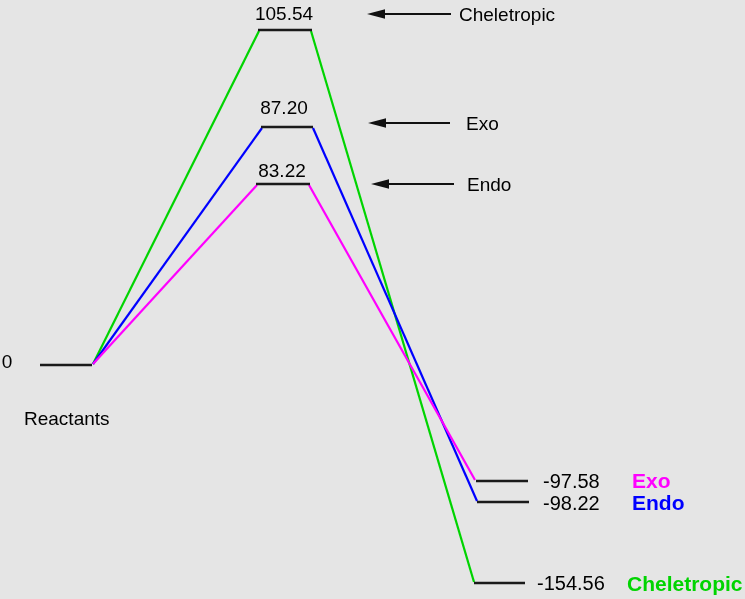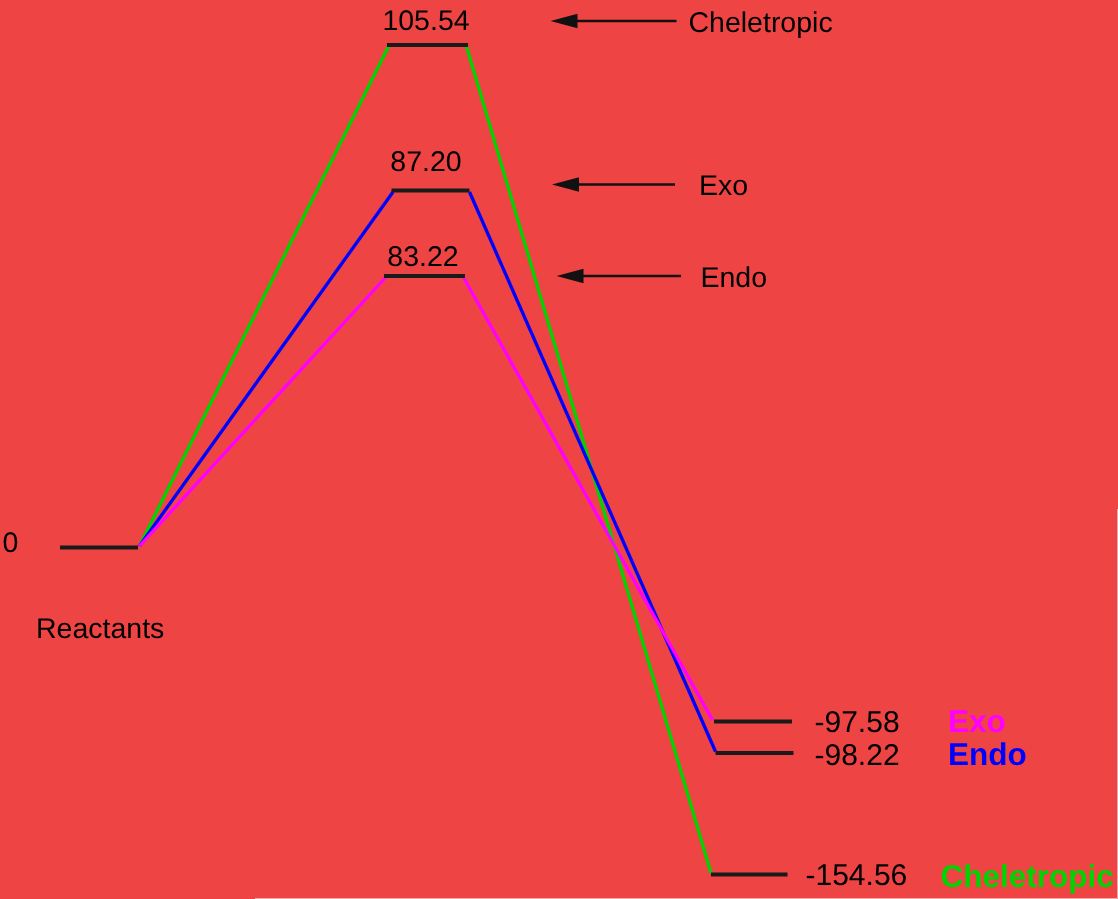--- a/index.html
+++ b/index.html
@@ -1,16 +1,16 @@
 <!DOCTYPE html>
 <html><head>
 <meta charset="utf-8">
 <style>
   html, body { margin: 0; padding: 0; background: #ffffff; }
-  .stage { position: relative; width: 745px; height: 599px; background: #ef4444; overflow: hidden; }
+  .stage { position: relative; width: 745px; height: 599px; background: #e5e5e5; overflow: hidden; }
   svg text { font-family: "Liberation Sans", sans-serif; }
   .val  { font-size: 19px; }
   .valb { font-size: 20px; }
   .arrlbl { font-size: 19px; }
   .plbl { font-size: 21px; font-weight: bold; }
   .rlbl { font-size: 19px; }
 </style>
 </head>
 <body>
 

